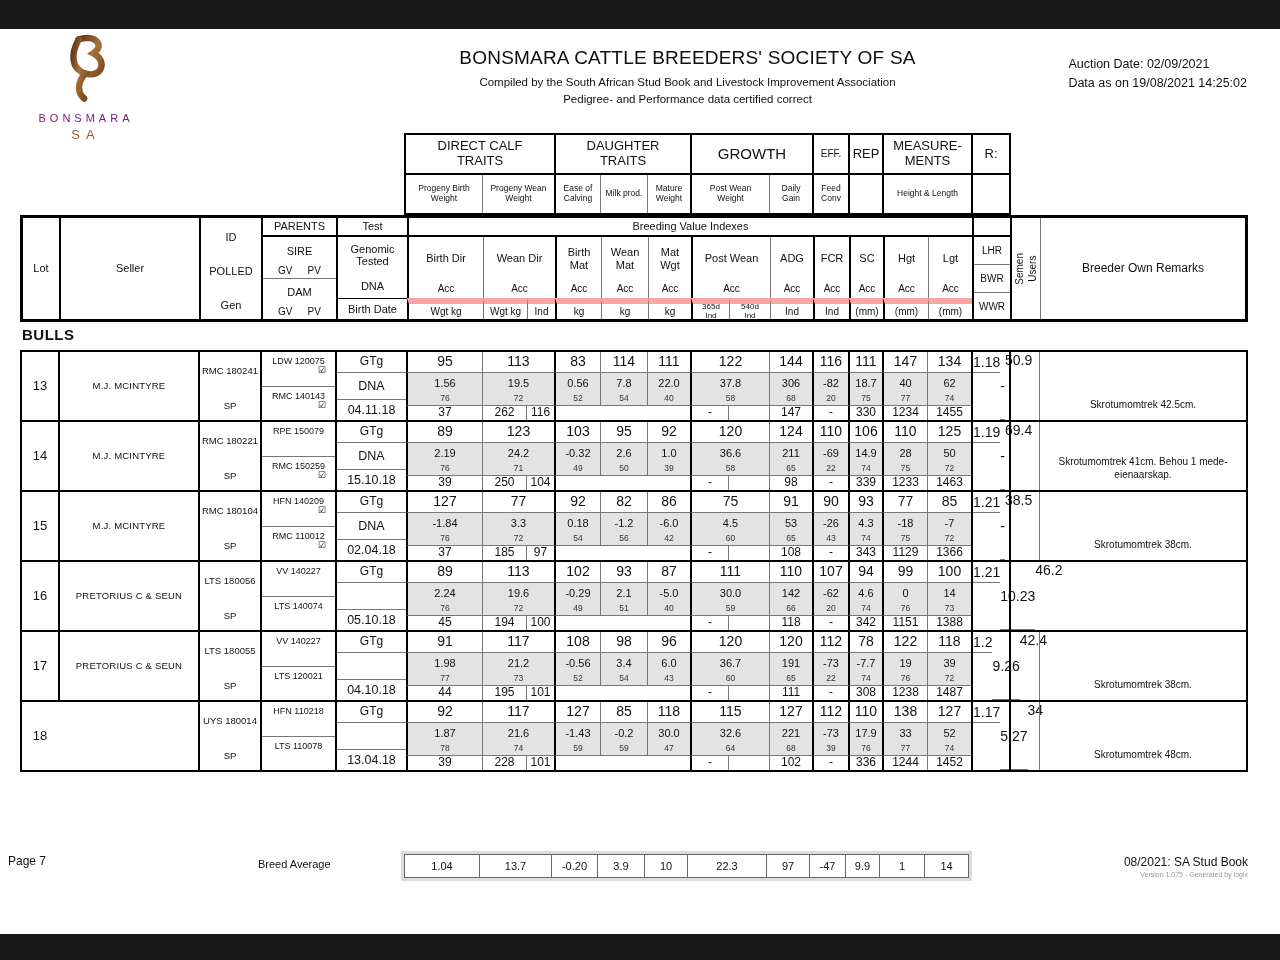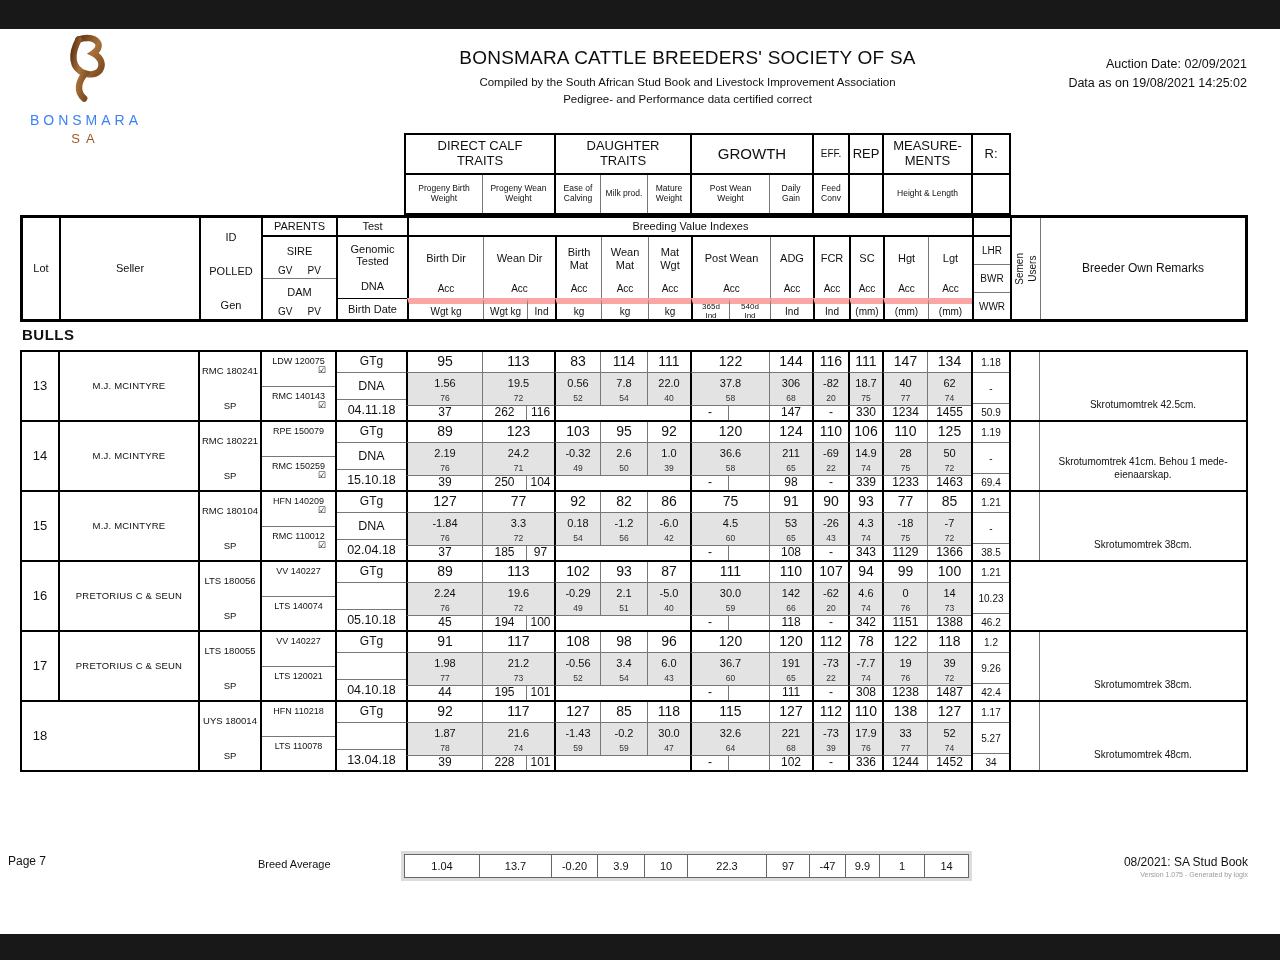--- a/index.html
+++ b/index.html
@@ -4,29 +4,29 @@
 <style>
   *{box-sizing:border-box;margin:0;padding:0}
   html,body{width:1280px;height:960px;background:#fff;overflow:hidden}
   body{font-family:"Liberation Sans",sans-serif;color:#111;position:relative}
   .bar{position:absolute;left:0;width:1280px;background:#181818}
   .bar.top{top:0;height:29px}
   .bar.bottom{top:934px;height:26px}
 
   
   .logo{position:absolute;left:22px;top:33px;width:128px;text-align:center}
-  .logo .brand{font-size:14px;letter-spacing:4px;color:#3b82f6;margin-top:3px}
+  .logo .brand{font-size:11px;letter-spacing:4px;color:#701a75;margin-top:3px}
   .logo .region{font-size:13px;letter-spacing:6px;color:#9a5a28;margin-top:3px}
 
   
   .titleblock{position:absolute;left:415px;top:47px;width:545px;text-align:center}
   .titleblock .t1{font-size:19px;letter-spacing:.2px;color:#0d0d0d}
   .titleblock .t2{font-size:11.5px;margin-top:7px}
   .titleblock .t3{font-size:11.5px;margin-top:5px}
-  .dateblock{position:absolute;right:33px;top:55px;text-align:right;font-size:12.5px;line-height:1.55}
+  .dateblock{position:absolute;right:33px;top:55px;font-size:12.5px;line-height:1.55}
 
   
   .g{display:grid;grid-template-columns:36px 140px 62px 75px 71px 76px 44px 28px 46px 47px 43px 38px 41px 43px 36px 34px 45px 44px 38px 30px 1fr;width:1228px}
   .BL{border-left:2px solid #000}
   .bl{border-left:1px solid #777}
   .bb{border-bottom:1px solid #777}
   .BB{border-bottom:2px solid #000}
   .ut{border-top:6px solid #fca5a5}
   .c{display:flex;align-items:center;justify-content:center;text-align:center;line-height:1.12;overflow:hidden}
   .pre{white-space:pre-line}
@@ -61,21 +61,21 @@
   .ck{font-size:9px;align-self:flex-end;margin-right:9px;line-height:1;height:10px}
   .tbox{display:flex;flex-direction:column;font-size:12px;text-align:center}
   .tbox .tg{height:21px}
   .tbox .td{flex:1;font-size:12.5px}
   .tbox .tbd{height:20px;font-size:12.5px}
   .idx{font-size:14px}
   .bv{font-size:11px}
   .acc{font-size:8.5px;color:#333}
   .wgt{font-size:12px}
   .shade{background:#e3e3e3}
-  .rbox{display:flex;flex-direction:column;font-size:10px}
+  .rbox{display:flex;flex-direction:row;font-size:14px}
   .rbox>div{display:flex;align-items:center;justify-content:center}
   .rbox .r1{height:21px}.rbox .r2{flex:1}.rbox .r3{height:16px}
   .rem{display:flex;align-items:flex-end;justify-content:center;text-align:center;font-size:10px;padding:0 10px 9px;line-height:1.25}
 
   
   .pageno{position:absolute;left:8px;top:854px;font-size:12px}
   .bavg-label{position:absolute;left:258px;top:858px;font-size:11px}
   .bavg{position:absolute;left:404px;top:854px;display:grid;grid-template-columns:76px 72px 46px 47px 43px 79px 43px 36px 34px 45px 44px;box-shadow:0 0 0 3px #dcdcdc}
   .bavg>div{height:24px;border:1px solid #666;margin-left:-1px;display:flex;align-items:center;justify-content:center;font-size:11px;background:#fff}
   .bavg>div:first-child{margin-left:0}

